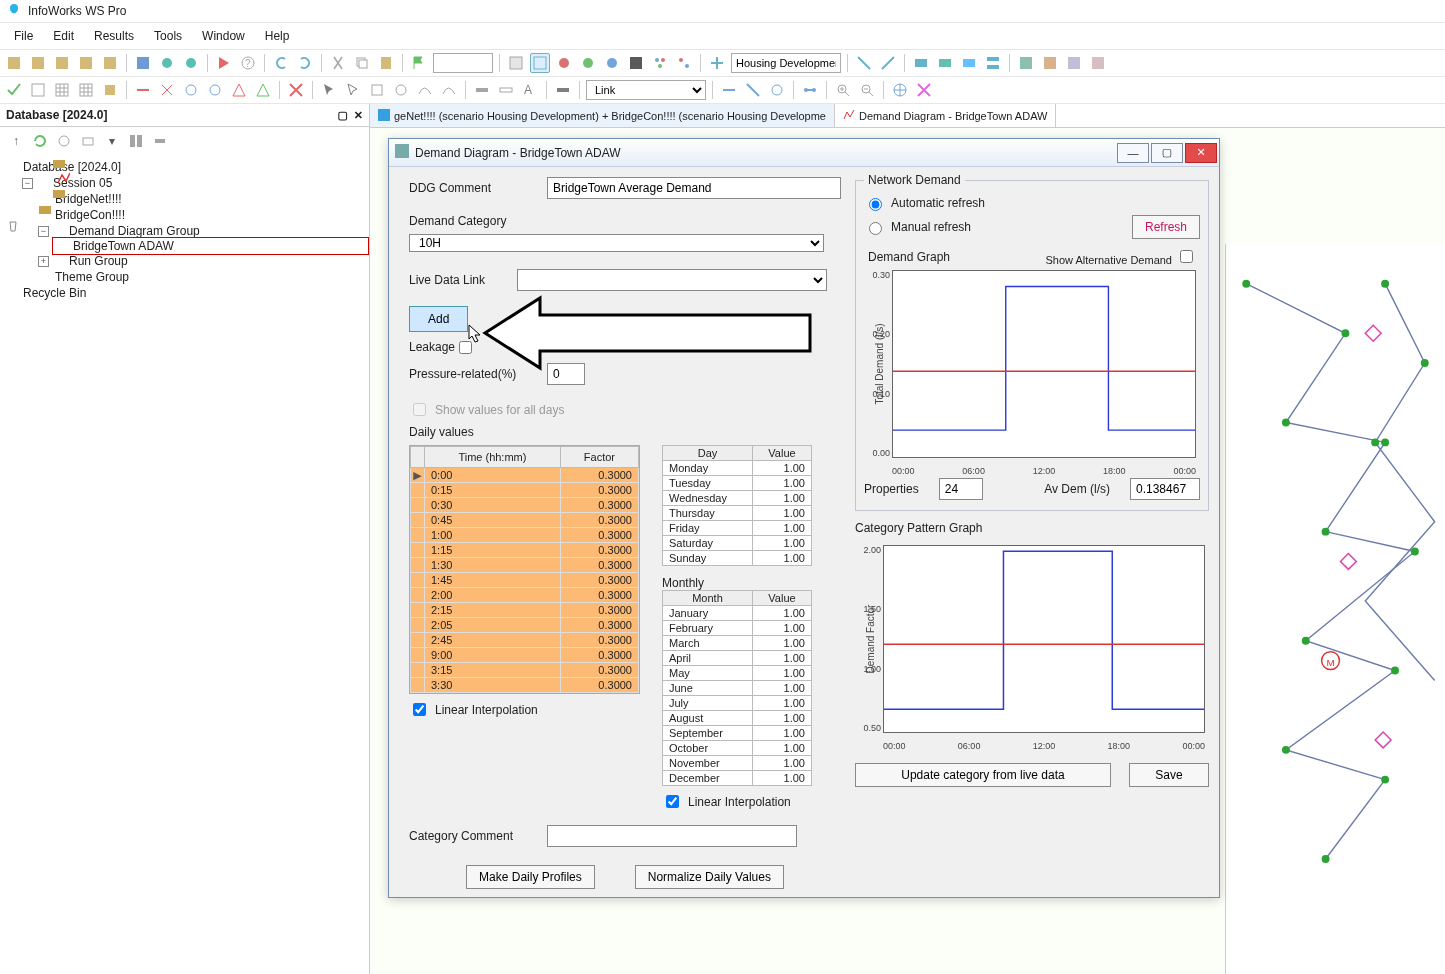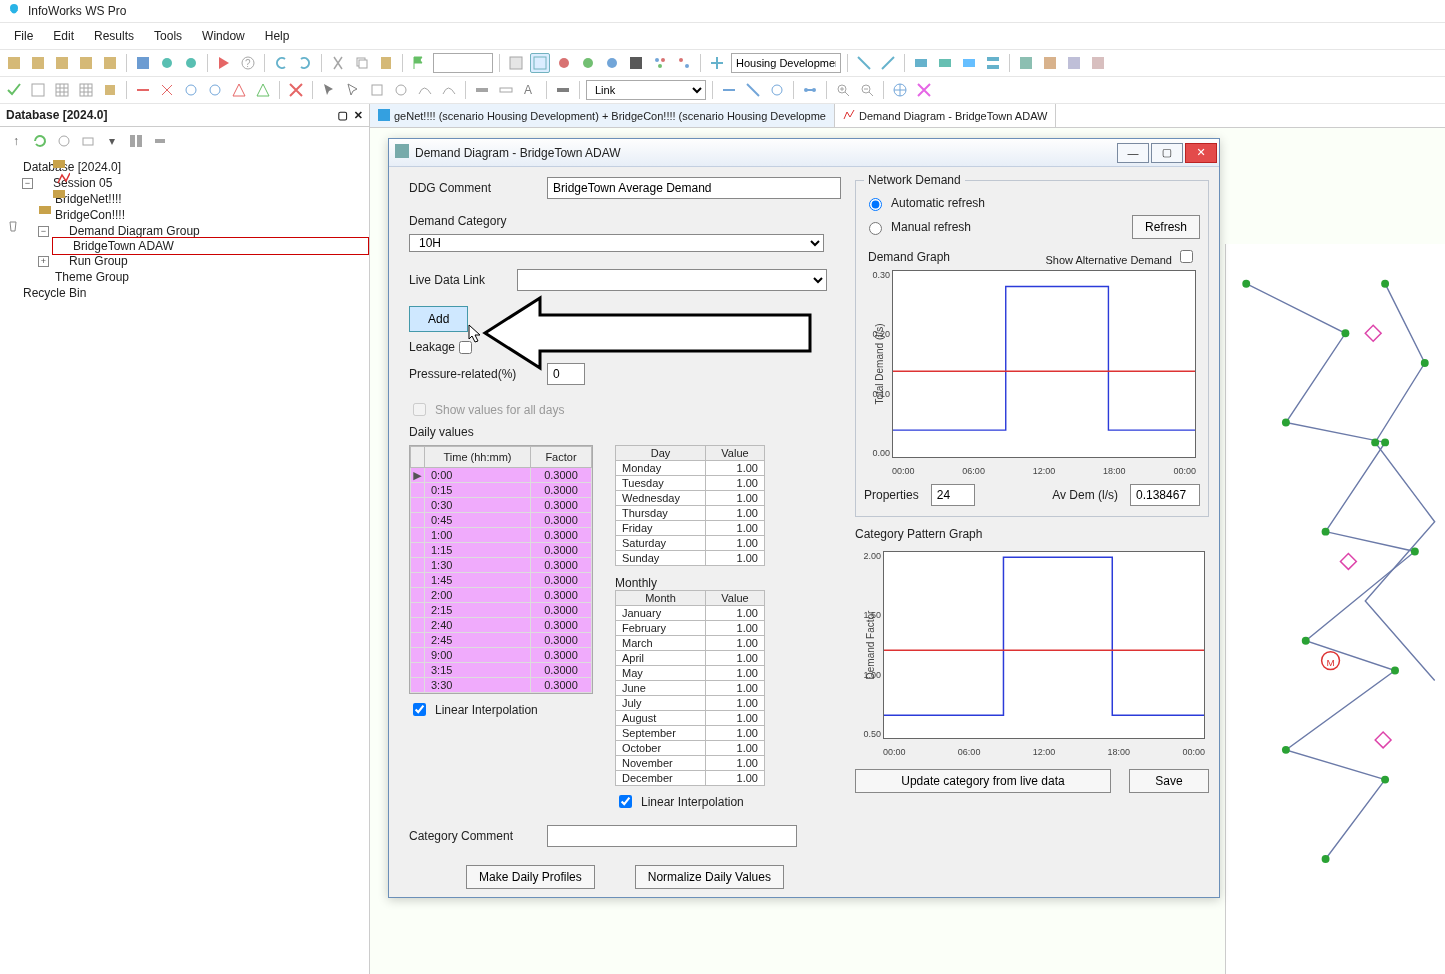--- a/index.html
+++ b/index.html
@@ -141,27 +141,27 @@
   }
 
   .smalltable {
     border:1px solid #aaa; background:#fff; font-size:11px;
     border-collapse:collapse;
   }
   .smalltable th, .smalltable td { border:1px solid #bbb; padding:1px 6px; text-align:left;}
   .smalltable th { background:#eee; font-weight:400; text-align:center;}
   .smalltable td.val { text-align:right;}
   .tableScroll {
-    border:1px solid #aaa; background:#f0abfc; max-height:270px; overflow-y:scroll;
-    width:184px;
+    border:1px solid #aaa; background:#fdba74; max-height:270px; overflow-y:scroll;
+    width:231px;
   }
   .tableScroll table { width:100%; border-collapse:collapse; font-size:11px;}
   .tableScroll th { position:sticky; top:0; background:#eee; font-weight:400; border:1px solid #bbb; padding:4px 6px;}
   .tableScroll td { border:1px solid #ddd; padding:1px 6px;}
-  .tableScroll td.fac { text-align:center;}
+  .tableScroll td.fac { text-align:right;}
   .tableScroll td:first-child { width:14px; text-align:center; color:#555; padding:0;}
   .sectionlabel { color:#222; }
   .disabled { color:#999; }
   .miniplot {
     border:1px solid #666; background:#fff; position:relative;
   }
   .ylab2 { position:absolute; left:2px; top:50%; transform: translate(-50%,-50%) rotate(-90deg); font-size:10px; color:#444;}
 
   fieldset.groupbox {
     border:1px solid #c0c7d1; padding:6px 8px 10px; margin:0;
@@ -860,21 +860,21 @@
                     <td>2:00</td>
                     <td class="fac">0.3000</td>
                   </tr>
                   <tr>
                     <td></td>
                     <td>2:15</td>
                     <td class="fac">0.3000</td>
                   </tr>
                   <tr>
                     <td></td>
-                    <td>2:40</td>
+                    <td>2:05</td>
                     <td class="fac">0.3000</td>
                   </tr>
                   <tr>
                     <td></td>
                     <td>2:45</td>
                     <td class="fac">0.3000</td>
                   </tr>
                   <tr>
                     <td></td>
                     <td>9:00</td>
@@ -1021,21 +1021,21 @@
         <legend>Network Demand</legend>
         <div class="radio">
           <input type="radio" checked="" style="">
           <span>Automatic refresh</span>
         </div>
         <div class="radio" style="justify-content:space-between;">
           <span style="display:flex;align-items:center;gap:6px;">
             <input type="radio" style="">
             <span>Manual refresh</span>
           </span>
-          <button class="btn" disabled="" style="color:#000000">Refresh</button>
+          <button class="btn" disabled="" style="color:#be185d">Refresh</button>
         </div>
 
         <div class="graphtitle" style="margin-top:6px;">
           <span>Demand Graph</span>
           <label style="display:flex;align-items:flex-end;gap:4px;font-size:11px;">
             <span>Show Alternative Demand</span>
             <input type="checkbox" style="">
           </label>
         </div>
         <div class="plotContainer" style="height:210px;">
@@ -1054,21 +1054,21 @@
           </div>
           <div class="xTicks">
               <span>00:00</span>
               <span>06:00</span>
               <span>12:00</span>
               <span>18:00</span>
               <span>00:00</span>
             </div>
         </div>
 
-        <div class="row" style="gap:12px;margin-top:8px;">
+        <div class="row" style="gap:20px;margin-top:2px;">
           <span>Properties</span>
           <input type="text" style="width: 44px;" value="24">
           <span style="margin-left:auto">Av Dem (l/s)</span>
           <input type="text" style="width: 70px;" value="0.138467">
         </div>
       </fieldset>
 
       <div style="margin-top:4px;">Category Pattern Graph</div>
       <div class="plotContainer" style="height:210px;">
         <div class="yTicks">

